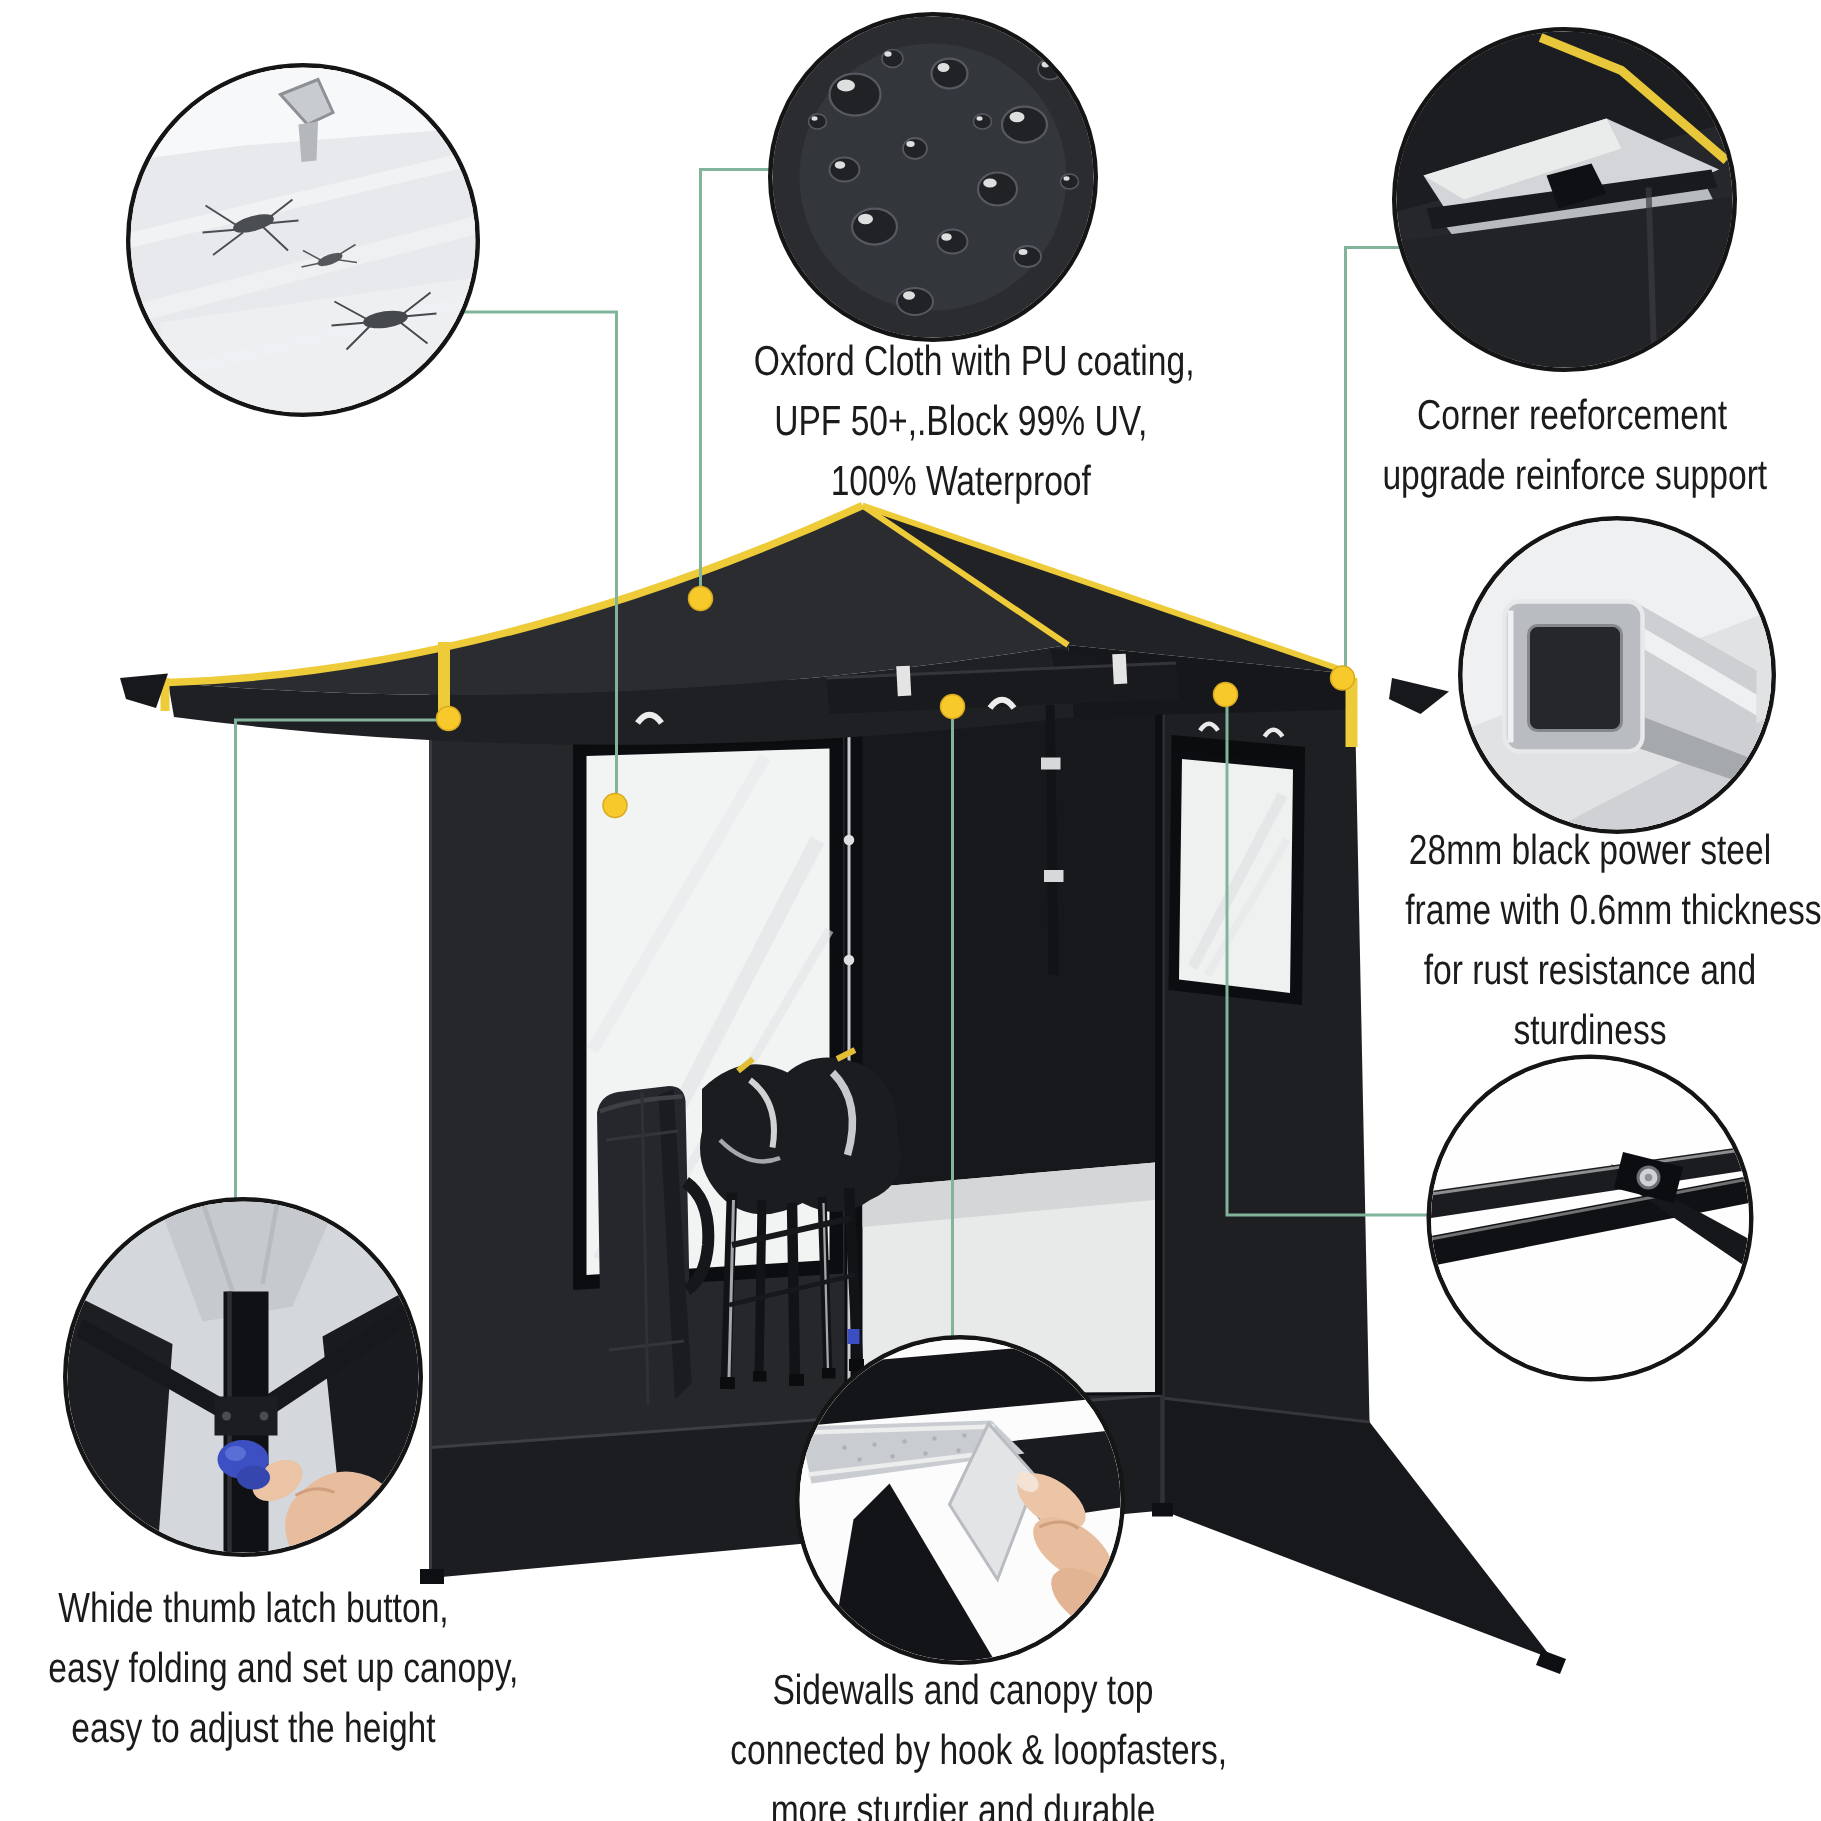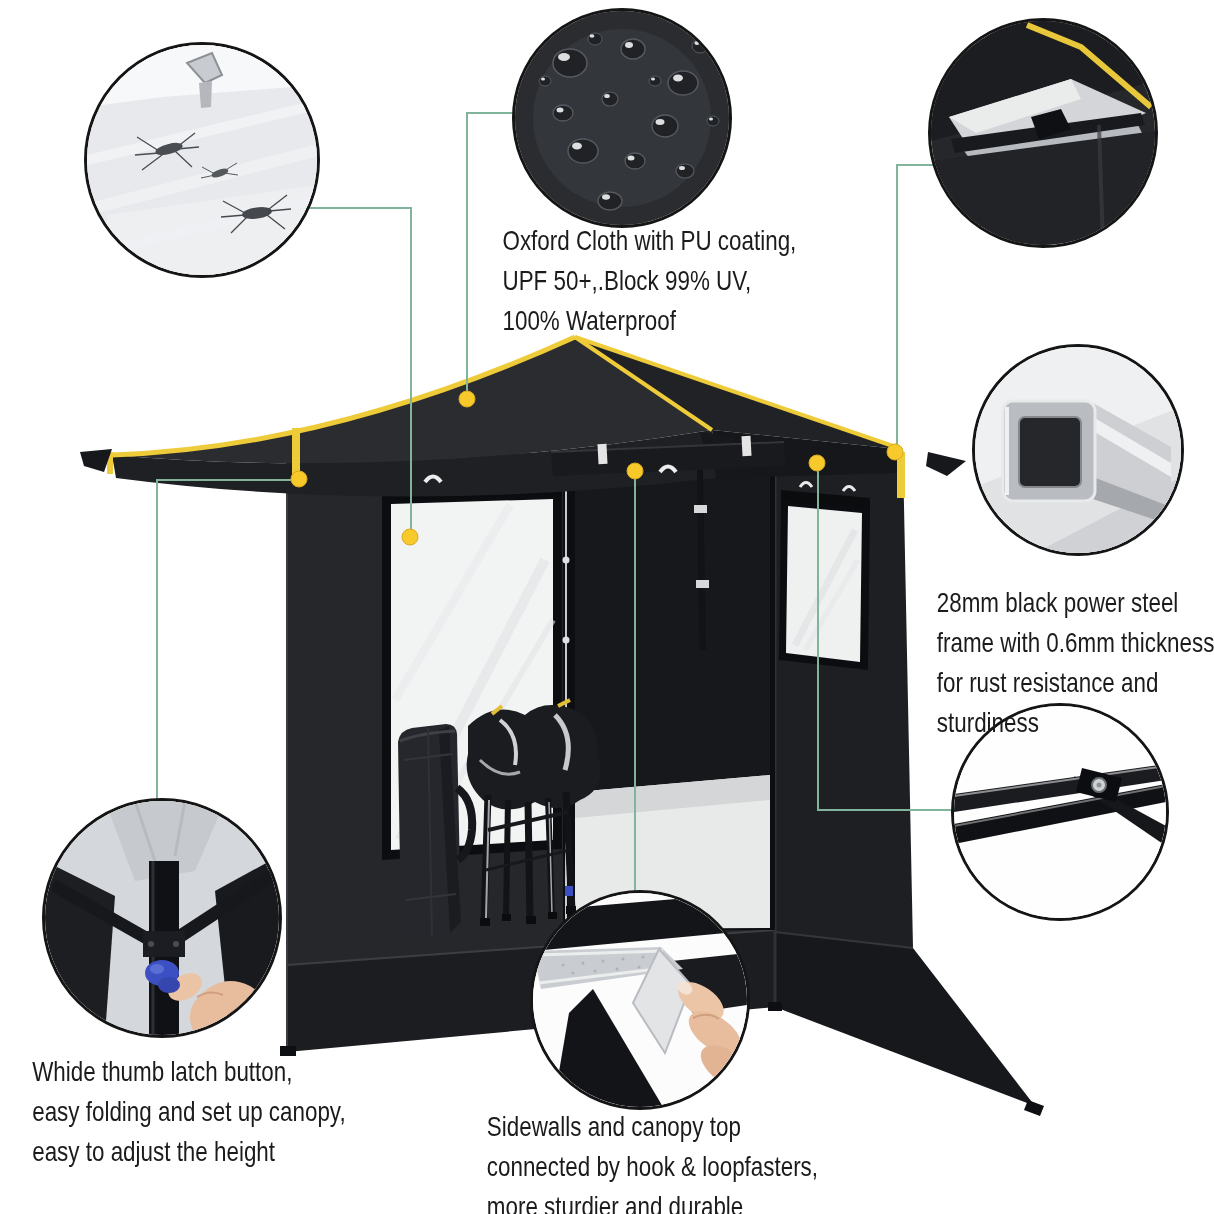--- a/index.html
+++ b/index.html
@@ -8,26 +8,26 @@
   .scene{position:absolute;left:0;top:0;width:1214px;height:1214px;}
   .photo{position:absolute;border-radius:50%;border:3px solid #151515;overflow:hidden;background:#fff;box-sizing:content-box;}
   .photo svg{display:block;}
   .c-curtain{left:84px;top:42px;width:230px;height:230px;}
   .c-fabric{left:512px;top:8px;width:214px;height:214px;}
   .c-corner{left:928px;top:18px;width:224px;height:224px;}
   .c-steel{left:972px;top:344px;width:206px;height:206px;}
   .c-truss{left:951px;top:703px;width:212px;height:212px;}
   .c-latch{left:42px;top:798px;width:234px;height:234px;}
   .c-velcro{left:530px;top:890px;width:214px;height:214px;}
-  .callout{position:absolute;color:#1b1b1b;}
+  .callout{position:absolute;text-align:center;color:#1b1b1b;}
   .callout .line{font-size:28px;line-height:40px;white-space:pre;transform:scaleX(0.8);transform-origin:50% 50%;}
   .t-curtain{left:60px;top:281px;width:315px;}
   .t-fabric{left:468px;top:221px;width:345px;}
   .t-corner{left:890px;top:257px;width:316px;}
-  .t-frame{left:906px;top:547px;width:308px;margin-top:36px;}
+  .t-frame{left:906px;top:547px;width:308px;}
   .t-truss{left:858px;top:911px;width:356px;}
   .t-latch{left:-2px;top:1052px;width:342px;}
   .t-velcro{left:448px;top:1107px;width:388px;}
 </style>
 </head>
 <body>
 
 <div class="stage">
 
   <svg class="scene" viewBox="0 0 1214 1214">
@@ -350,20 +350,24 @@
     </svg>
   </div>
 
 
   <div class="callout t-fabric">
     <div class="line">Oxford Cloth with PU coating,</div>
     <div class="line">UPF 50+,.Block 99% UV,</div>
     <div class="line">100% Waterproof</div>
   </div>
 
+  <div class="callout t-corner">
+    <div class="line">Corner reeforcement</div>
+    <div class="line">upgrade reinforce support</div>
+  </div>
 
   <div class="callout t-frame">
     <div class="line">28mm black power steel</div>
     <div class="line">frame with 0.6mm thickness,</div>
     <div class="line">for rust resistance and</div>
     <div class="line">sturdiness</div>
   </div>
 
 
   <div class="callout t-latch">

